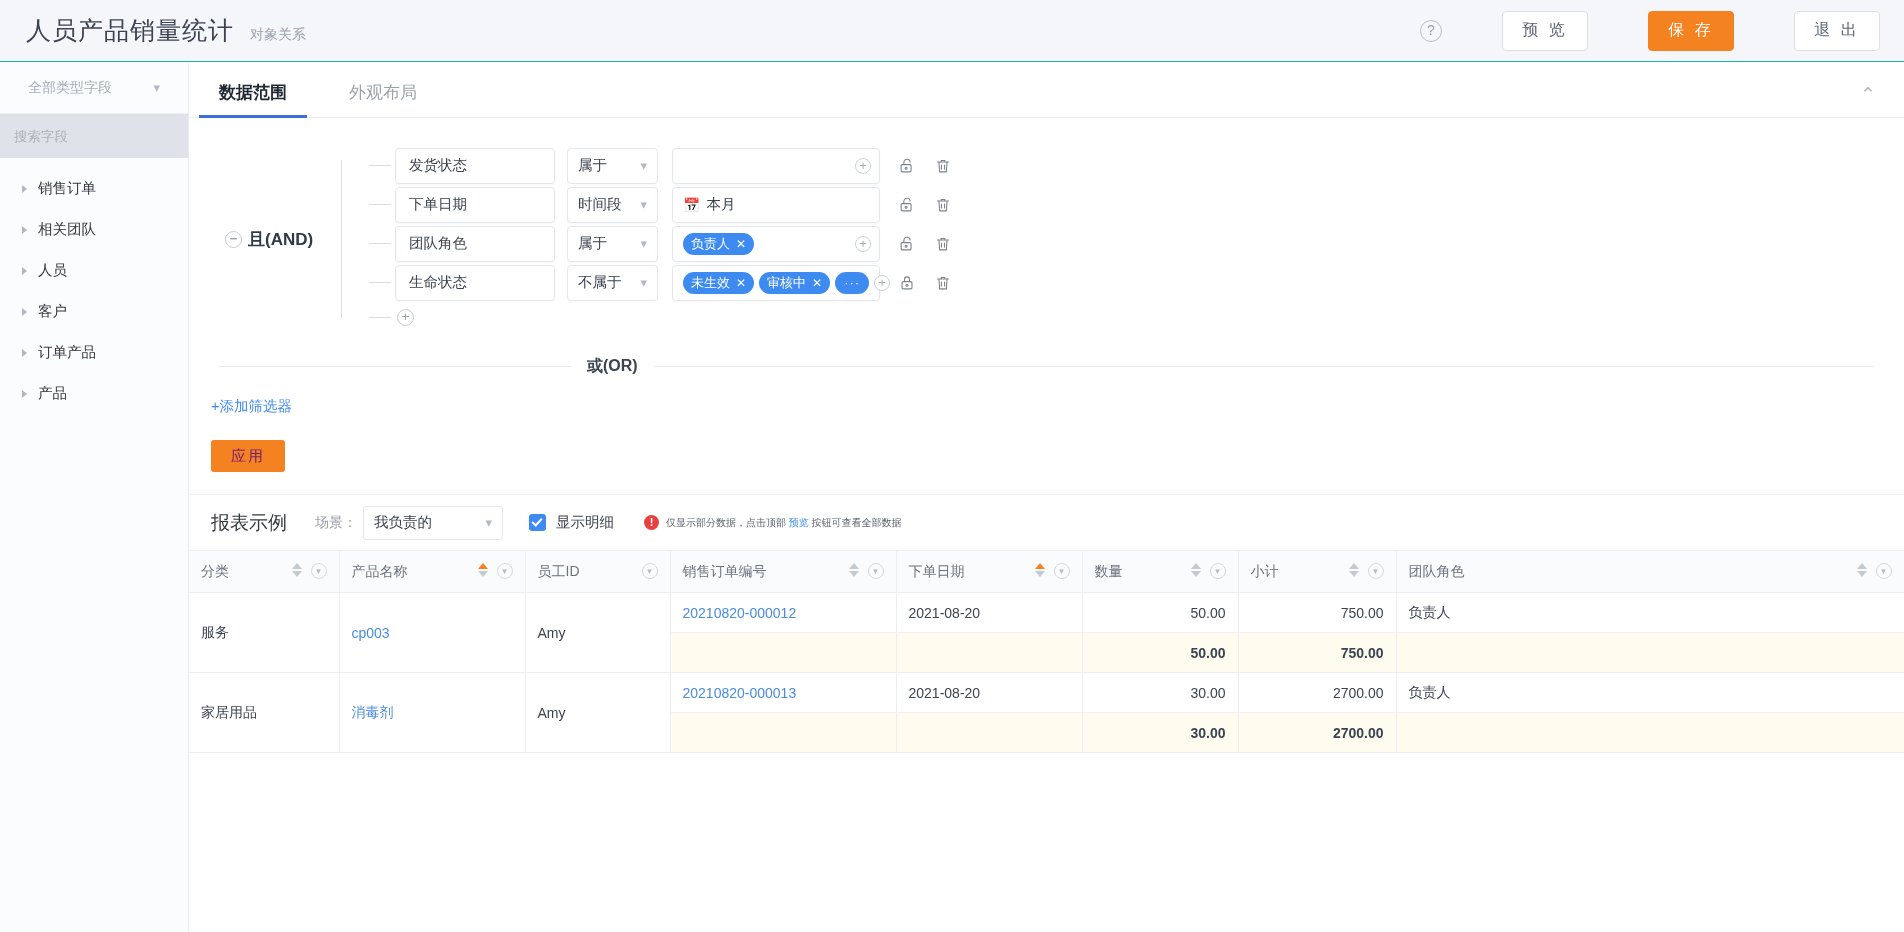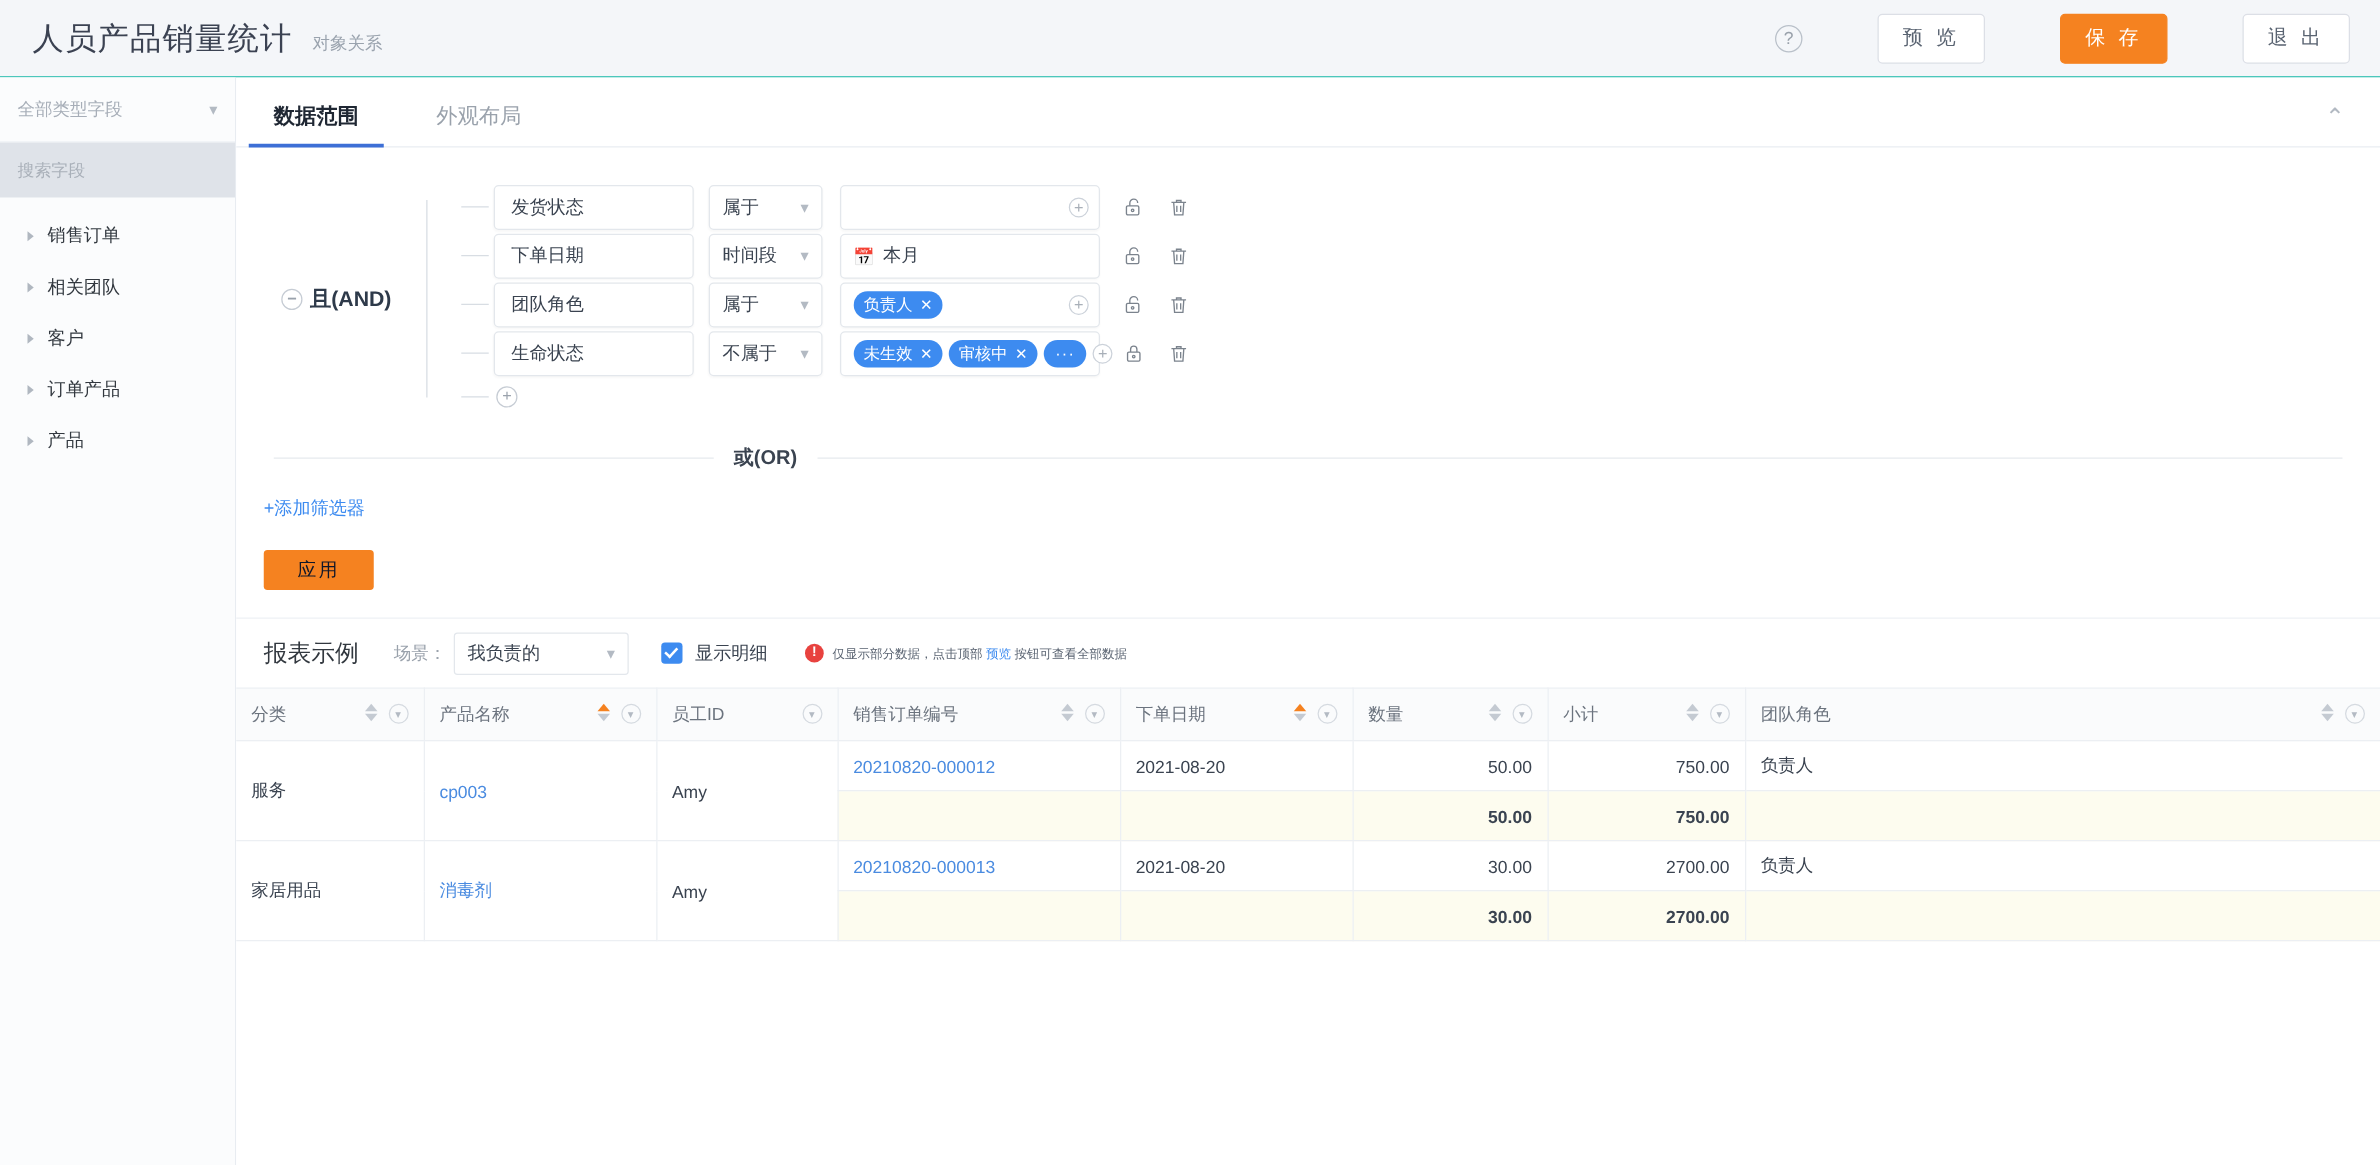--- a/index.html
+++ b/index.html
@@ -45,21 +45,21 @@
   }
 
   
   .sidebar {
     position: absolute; left: 0; top: 62px;
     width: 189px; height: 870px;
     background: #fbfcfd; border-right: 1px solid #e8ecf1;
   }
   .side-select {
     height: 52px; display: flex; align-items: center;
-    padding: 0 14px; border-bottom: 1px solid #eef1f5;
+    padding: 0 28px; border-bottom: 1px solid #eef1f5;
     cursor: pointer; background:#fbfcfd;
   }
   .side-select-label { font-size: 14px; color: #a7aeb8; flex: 1; }
   .chev { color: #b3bac3; font-size: 13px; }
   .side-search {
     height: 44px; display: flex; align-items: center;
     padding: 0 14px; background: #dfe3e9; cursor: text;
   }
   .side-search input {
     flex: 1; border: none; outline: none; background: transparent;
@@ -172,22 +172,22 @@
     display: flex; align-items: center; margin: 24px 0 0 0; padding: 0 8px;
   }
   .or-line { flex: 1; height: 1px; background: #e6eaee; }
   .or-line.left { max-width: 352px; }
   .or-text { font-size: 16px; font-weight: bold; color: #3a4350; padding: 0 16px; }
 
   .add-filter {
     color: #3d8bf0; font-size: 14.5px; margin-top: 20px; cursor: pointer; display:inline-block;
   }
   .apply-btn {
-    margin-top: 24px; width: 88px; height: 32px;
-    background: #f58220; color: #0f172a; border: none; border-radius: 3px;
+    margin-top: 24px; width: 74px; height: 32px;
+    background: #f58220; color: #701a75; border: none; border-radius: 3px;
     font-size: 15px; cursor: pointer; font-family: inherit; letter-spacing: 2px;
     display:block;
   }
 
   
   .report-head {
     margin-top: 22px; height: 56px; display: flex; align-items: center;
     padding: 0 22px; border-top: 1px solid #eef1f5;
   }
   .report-title { font-size: 19px; color: #32383f; margin-right: 28px; }
@@ -271,20 +271,24 @@
       <span class="search-icon">⚲</span>
     </div>
     <div class="tree">
       <div class="tree-item">
         <span class="tri"></span>
         <span>销售订单</span>
       </div>
       <div class="tree-item">
         <span class="tri"></span>
         <span>相关团队</span>
+      </div>
+      <div class="tree-item">
+        <span class="tri"></span>
+        <span>人员</span>
       </div>
       <div class="tree-item">
         <span class="tri"></span>
         <span>客户</span>
       </div>
       <div class="tree-item">
         <span class="tri"></span>
         <span>订单产品</span>
       </div>
       <div class="tree-item">

